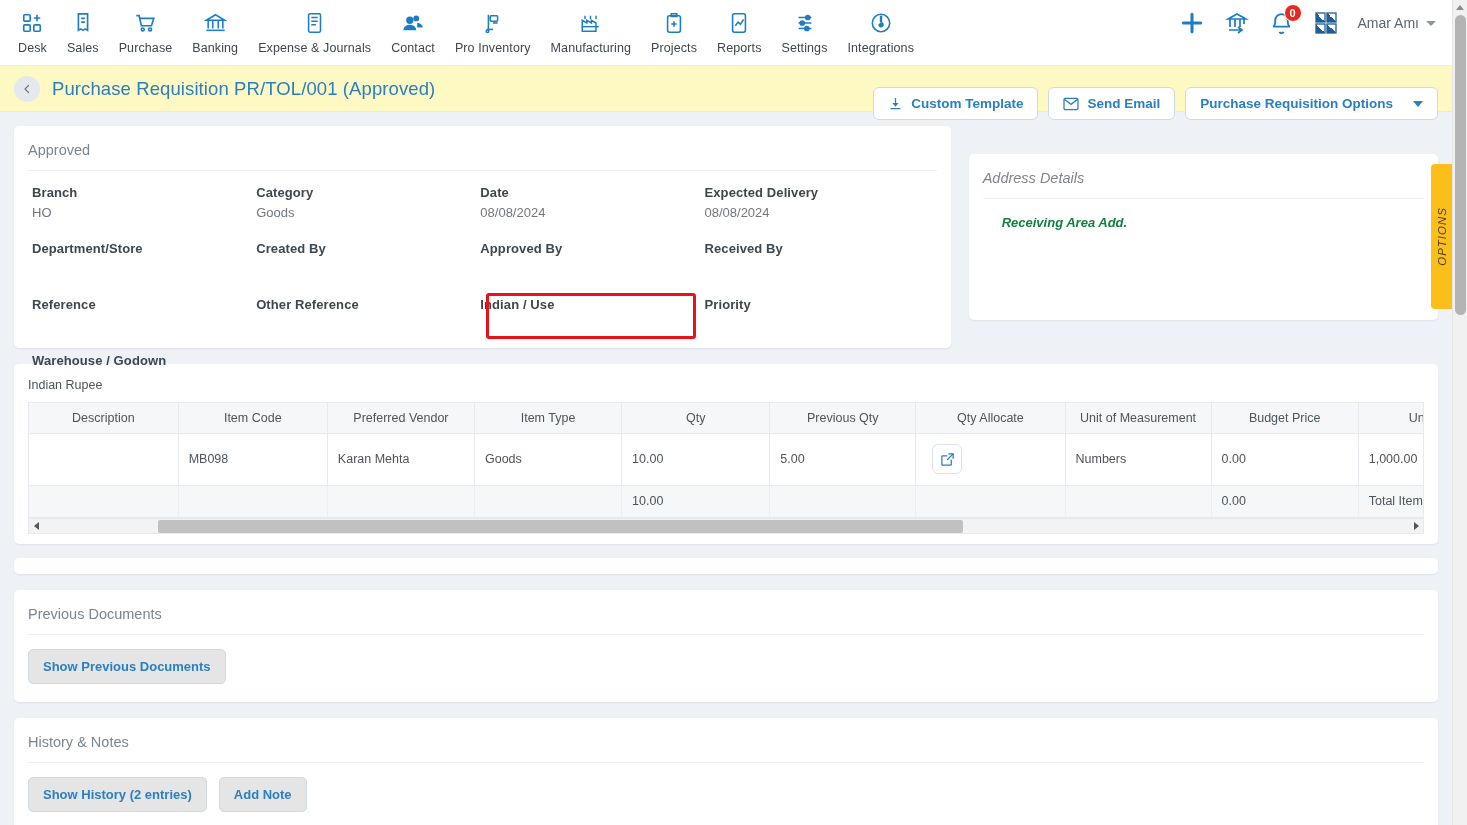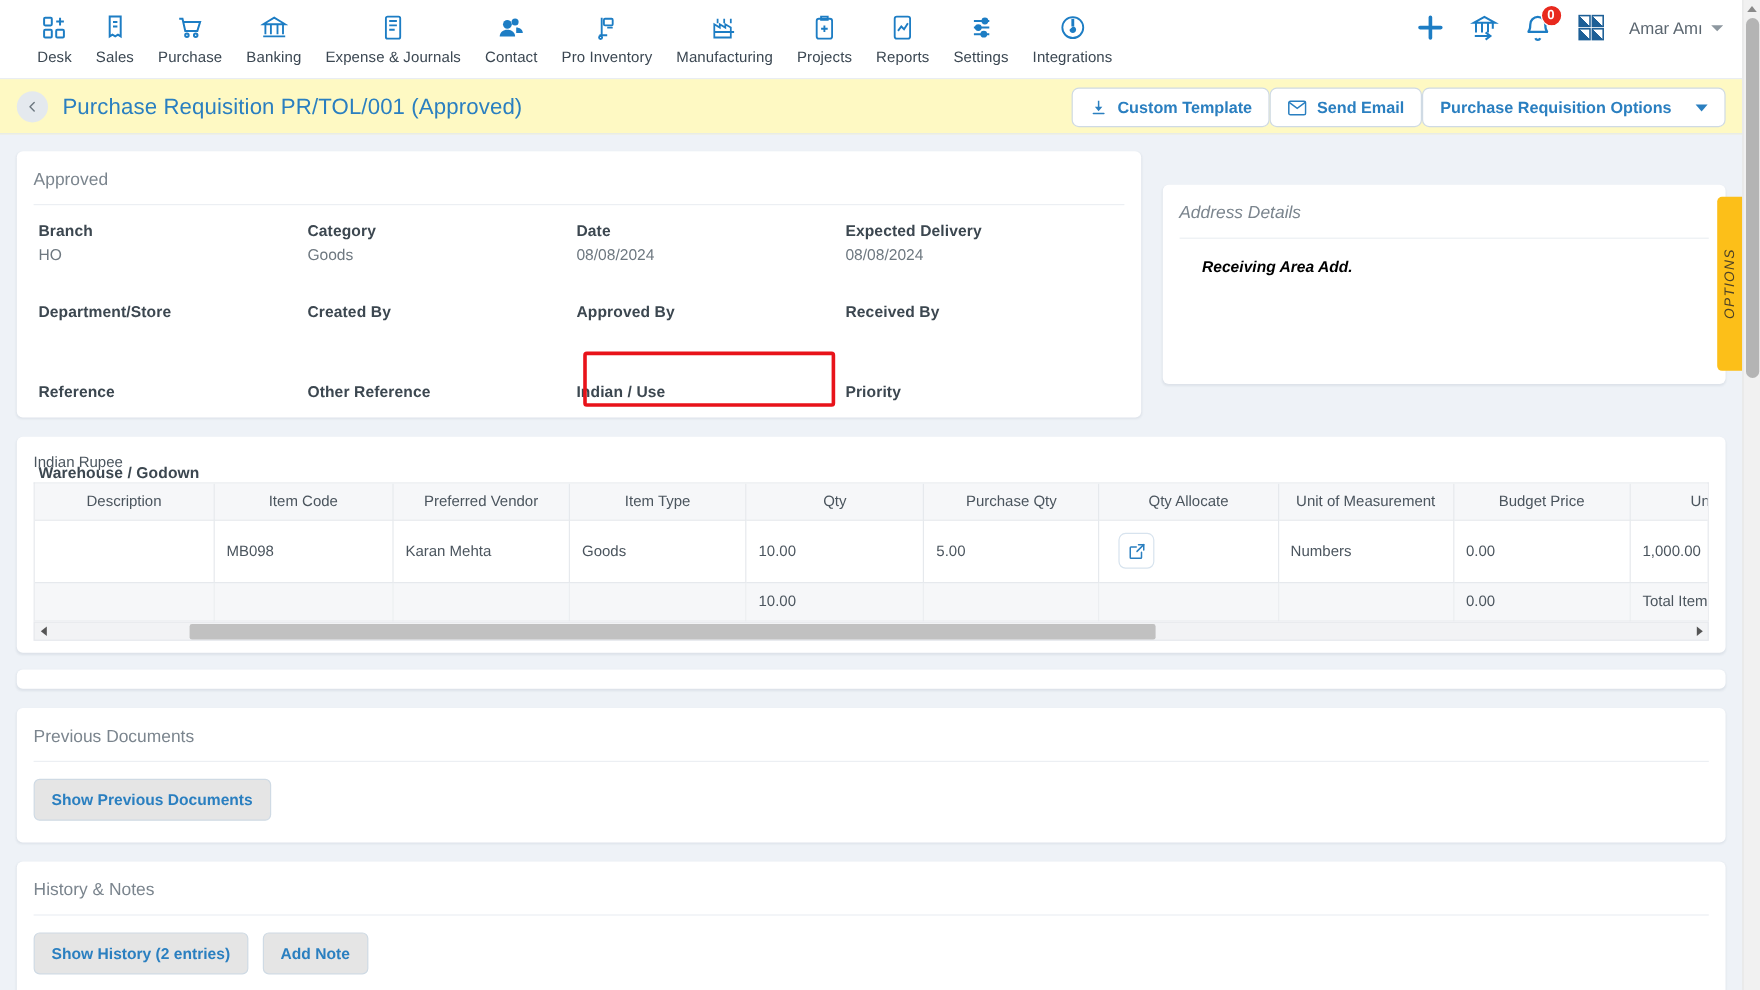--- a/index.html
+++ b/index.html
@@ -31,21 +31,21 @@
   }
 
   .viewport { position: absolute; inset: 0 15px 0 0; overflow: hidden; }
 
   
   .topnav {
     position: relative; height: 66px; background: #ffffff;
     display: flex; align-items: flex-start; padding: 8px 0 0 0;
     border-bottom: 1px solid #e9edf2;
   }
-  .nav-items { display: flex; align-items: flex-start; padding-left: 21px; }
+  .nav-items { display: flex; align-items: flex-start; padding-left: 8px; }
   .nav-item {
     display: flex; flex-direction: column; align-items: center;
     padding: 2px 10px; cursor: pointer; min-width: 44px;
   }
   .nav-icon { height: 26px; display: flex; align-items: center; justify-content: center; color: #1d7dc4; }
   .nav-label {
     margin-top: 5px; font-size: 12.5px; color: #3b4752; white-space: nowrap;
     letter-spacing: .1px;
   }
 
@@ -79,21 +79,21 @@
     width: 26px; height: 26px; border-radius: 50%; background: #e4e9ee;
     display: flex; align-items: center; justify-content: center; cursor: pointer;
     flex: 0 0 auto;
   }
   .back-btn svg { display: block; }
   .page-title {
     margin-left: 12px; font-size: 18.5px; color: #2a7fc0; font-weight: 500;
     letter-spacing: .1px;
   }
   .head-actions {
-    position: absolute; right: 14px; top: 7px; display: flex; align-items: center;
+    position: absolute; right: 14px; top: 21px; display: flex; gap: 10px; align-items: center;
   }
   .btn-o {
     background: #fff; border: 1px solid #cfdae4; border-radius: 6px;
     color: #2a7fc0; font-size: 13.5px; font-weight: 600;
     padding: 8px 14px; display: flex; align-items: center; gap: 8px;
     cursor: pointer; white-space: nowrap; font-family: "Liberation Sans", sans-serif;
   }
   .btn-o .chev {
     width: 0; height: 0; border-left: 5px solid transparent;
     border-right: 5px solid transparent; border-top: 6px solid #2a7fc0;
@@ -110,36 +110,36 @@
     font-size: 14.5px; color: #7b858e; padding: 16px 18px 12px 18px;
     border-bottom: 1px solid #eceff3; margin: 0 0 0 0;
   }
   .card-title.inset { margin: 0 14px; padding-left: 0; padding-right: 0;}
 
   .details-card { width: 938px; height: 222px; position: relative; }
   .addr-card { width: 470px; height: 166px; position: relative; font-style: italic; }
 
   .fields {
     padding: 14px 22px 0 18px; display: grid;
-    grid-template-columns: repeat(4, 1fr); row-gap: 32px;
+    grid-template-columns: repeat(4, 1fr); row-gap: 21px;
   }
   .field-label { font-size: 13px; color: #3c4750; font-weight: 600; letter-spacing: .1px;
                  display: flex; align-items: center; gap: 2px; }
   .field-value { font-size: 13px; color: #6e7880; margin-top: 5px; min-height: 15px; }
   .info-i {
     width: 13px; height: 13px; border: 1px solid #7d878f; border-radius: 50%;
     font-size: 9px; line-height: 11px; text-align: center; color: #5c666e;
     font-style: italic; font-weight: bold; font-family: "Liberation Serif", serif;
     display: inline-block; cursor: pointer;
   }
   .highlight-box {
     position: absolute; left: 472px; top: 167px; width: 210px; height: 46px;
     border: 3px solid #e8131a; border-radius: 3px; pointer-events: none;
   }
-  .addr-body { padding: 16px 33px; font-size: 13px; color: #000000; font-weight: 600; }
+  .addr-body { padding: 16px 33px; font-size: 13px; color: #15803d; font-weight: 600; }
 
   .options-tab {
     position: absolute; right: -15px; top: 10px; width: 22px; height: 145px;
     background: #fcbf19; border-radius: 4px 0 0 4px;
     display: flex; align-items: center; justify-content: center; cursor: pointer;
   }
   .options-tab span {
     writing-mode: vertical-rl; transform: rotate(180deg);
     font-size: 11.5px; color: #4e4226; letter-spacing: 1px; font-weight: 500;
   }
@@ -512,21 +512,21 @@
             <col style="width:143px">
               <col style="width:180px">
           </colgroup>
           <thead>
             <tr>
               <th>Description</th>
               <th>Item Code</th>
               <th>Preferred Vendor</th>
               <th>Item Type</th>
               <th>Qty</th>
-              <th>Purchase Qty</th>
+              <th>Previous Qty</th>
               <th>Qty Allocate</th>
               <th>Unit of Measurement</th>
               <th>Budget Price</th>
               <th>Unit Price/Rate</th>
             </tr>
           </thead>
           <tbody>
             <tr>
               <td></td>
               <td>MB098</td>

